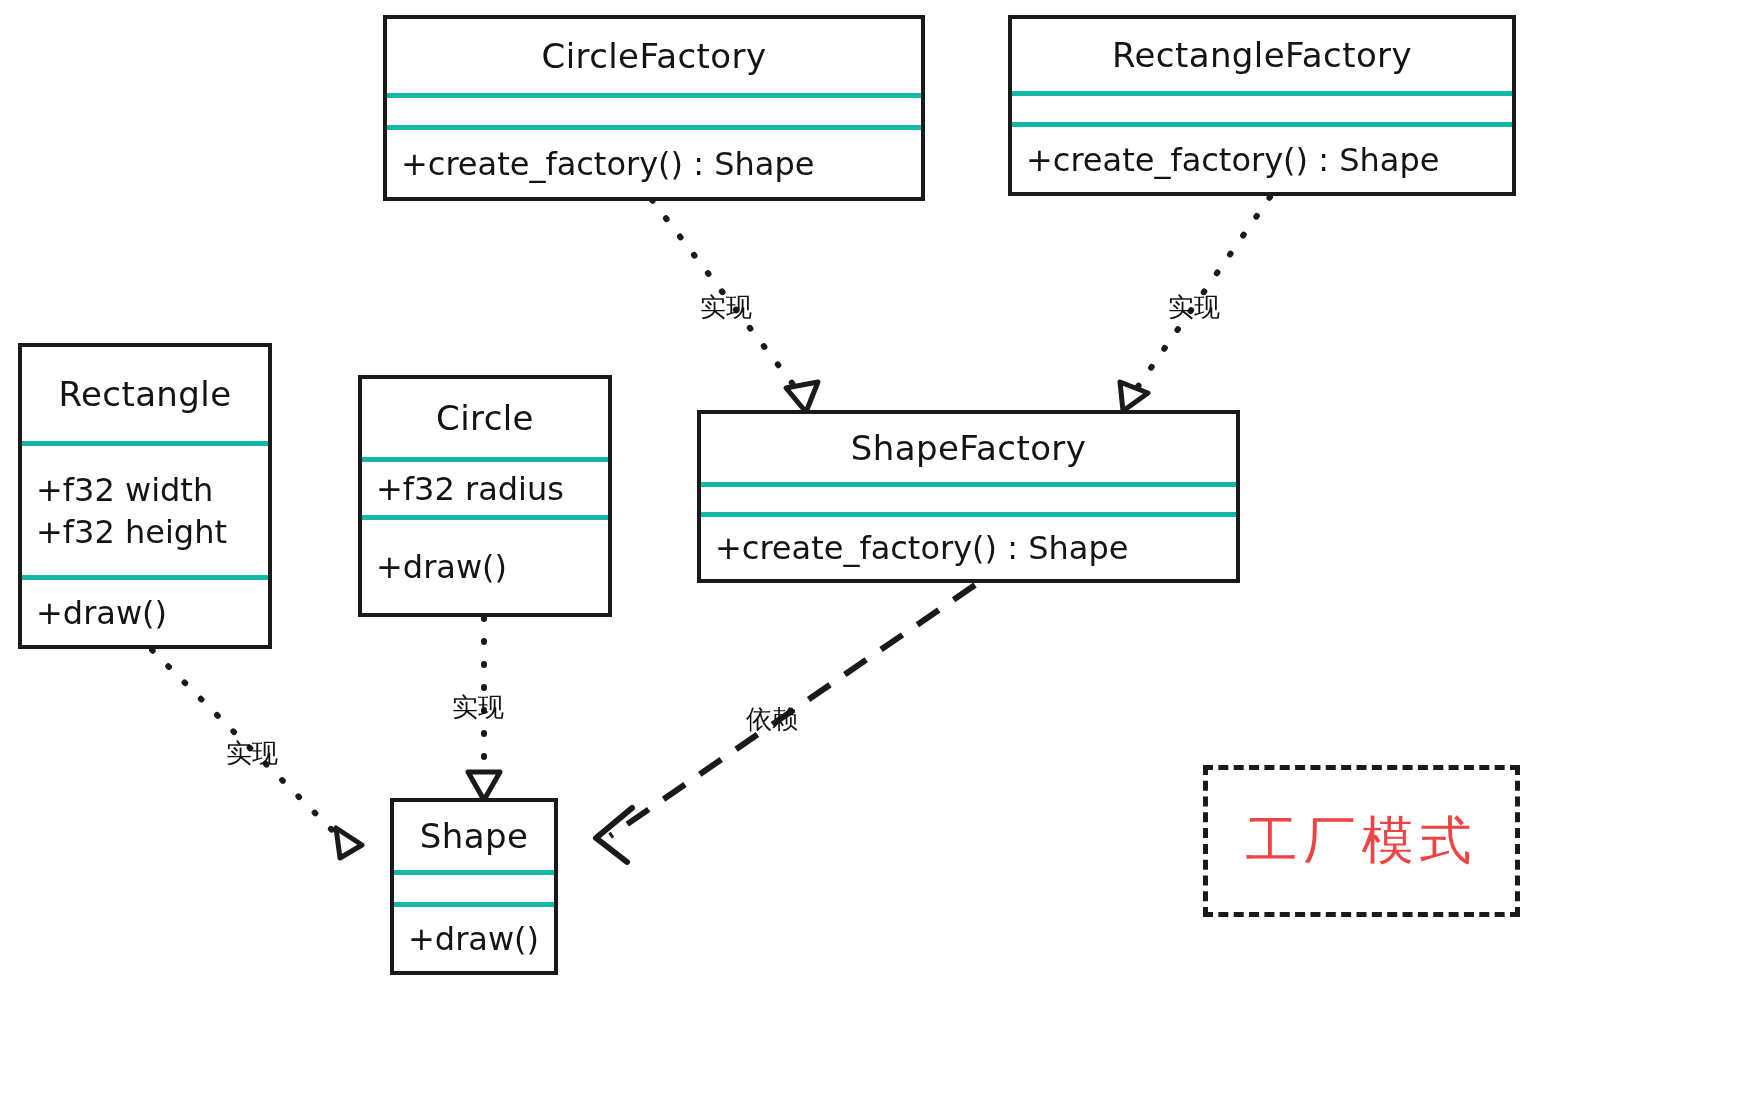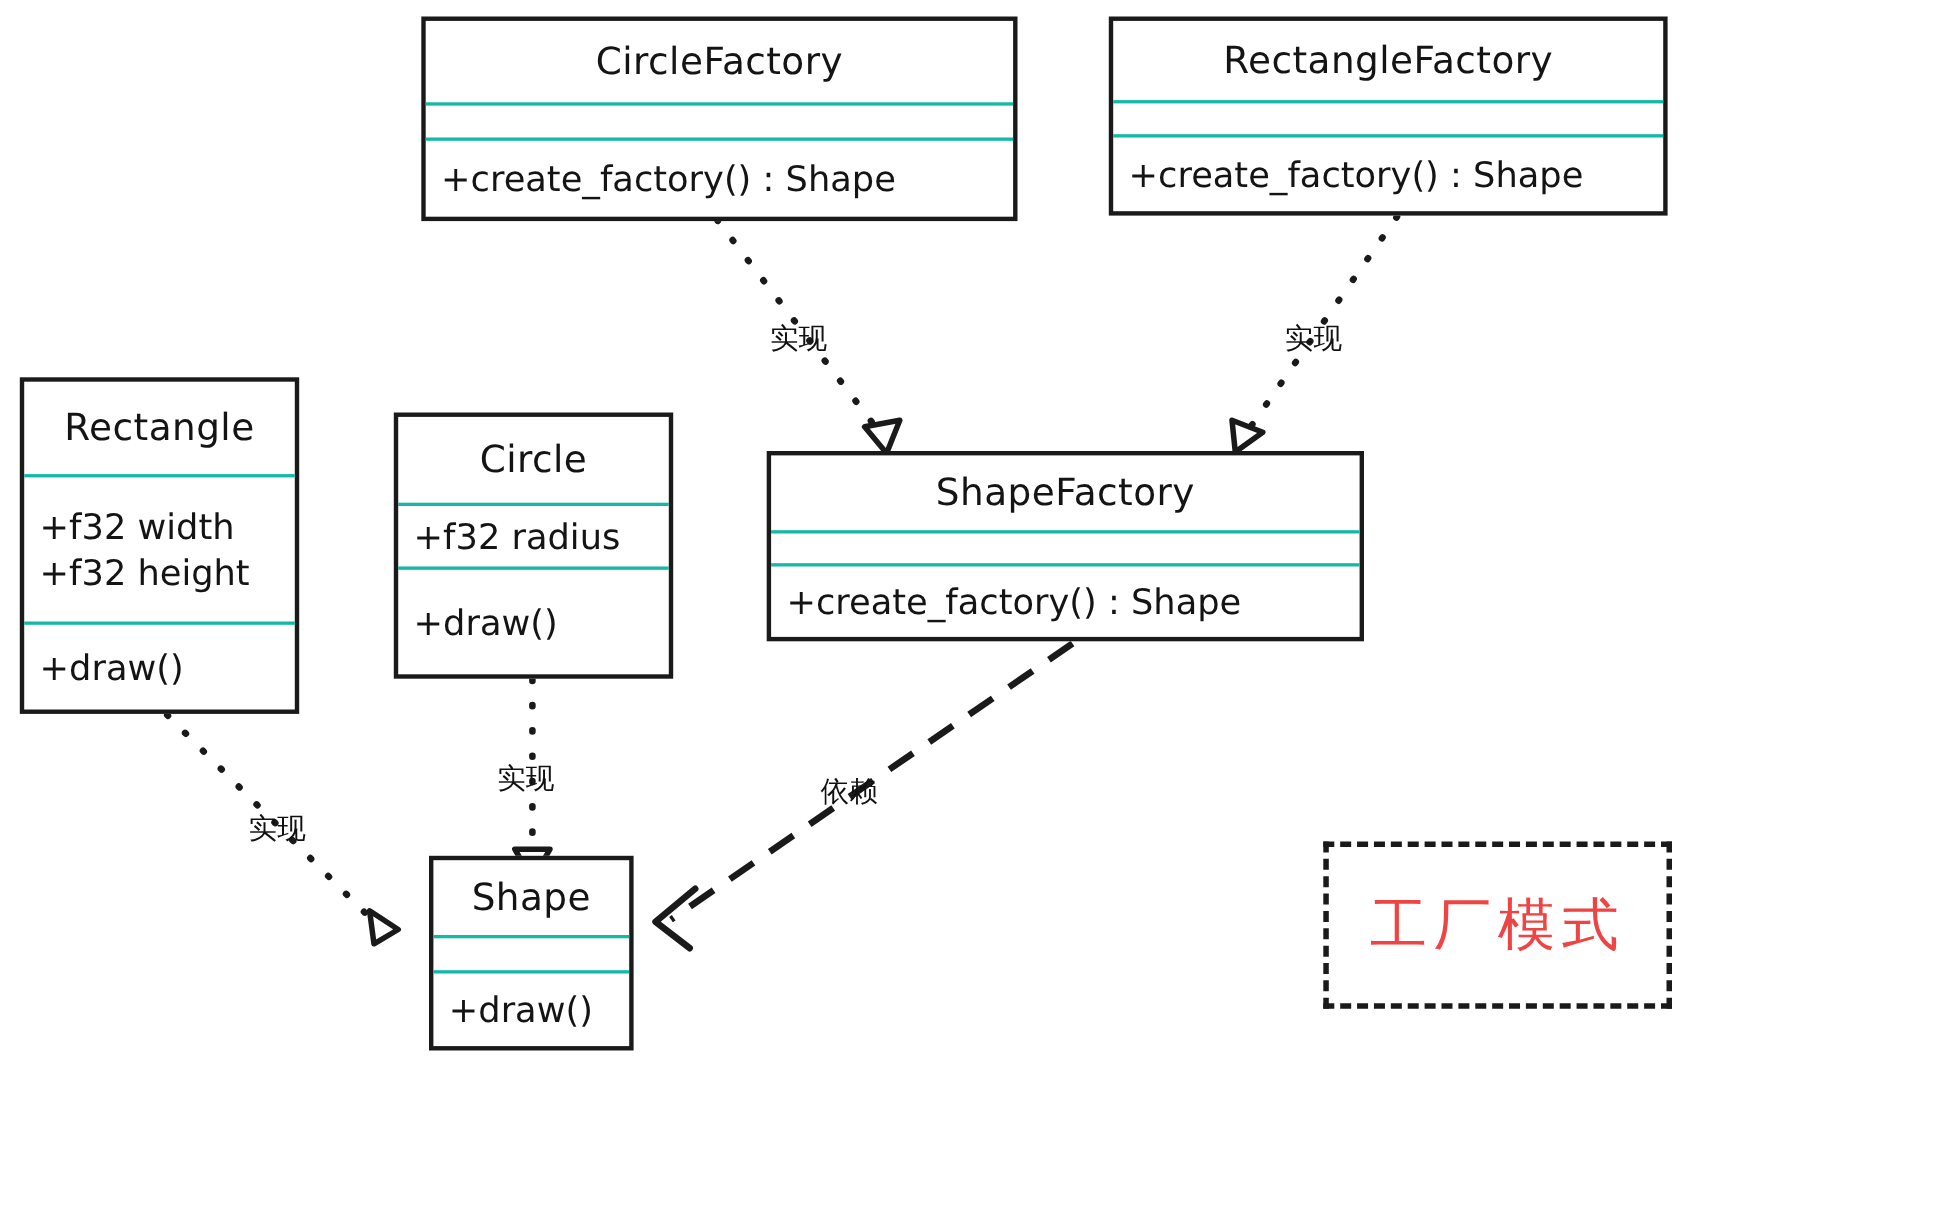--- a/index.html
+++ b/index.html
@@ -31,21 +31,21 @@
     text-align: center;
     color: #141414;
     font-size: 34px;
     letter-spacing: 0.4px;
     display: flex;
     align-items: center;
     justify-content: center;
     box-sizing: border-box;
   }
   .uml-compartment {
-    border-top: 3px solid #14b8a6;
+    border-top: 5px solid #14b8a6;
     box-sizing: border-box;
     display: flex;
     flex-direction: column;
     justify-content: center;
   }
   .uml-compartment.empty {
     min-height: 30px;
   }
   .uml-row {
     color: #141414;
@@ -165,21 +165,21 @@
 
   <div class="uml-class" style="left:1008px; top:15px; width:508px; height:181px;">
     <div class="uml-title" style="height:72px;">RectangleFactory</div>
     <div class="uml-compartment empty" style="height:31px;"></div>
     <div class="uml-compartment" style="flex:1;">
       <div class="uml-row">+create_factory() : Shape</div>
     </div>
   </div>
 
   <div class="uml-class" style="left:18px; top:343px; width:254px; height:306px;">
-    <div class="uml-title" style="height:84px;">Rectangle</div>
+    <div class="uml-title" style="height:94px;">Rectangle</div>
     <div class="uml-compartment" style="height:134px;">
       <div class="uml-row">+f32 width</div>
       <div class="uml-row">+f32 height</div>
     </div>
     <div class="uml-compartment" style="flex:1;">
       <div class="uml-row">+draw()</div>
     </div>
   </div>
 
   <div class="uml-class" style="left:358px; top:375px; width:254px; height:242px;">
@@ -193,21 +193,21 @@
   </div>
 
   <div class="uml-class" style="left:697px; top:410px; width:543px; height:173px;">
     <div class="uml-title" style="height:68px;">ShapeFactory</div>
     <div class="uml-compartment empty" style="height:30px;"></div>
     <div class="uml-compartment" style="flex:1;">
       <div class="uml-row">+create_factory() : Shape</div>
     </div>
   </div>
 
-  <div class="uml-class" style="left:390px; top:778px; width:186px; height:177px;">
+  <div class="uml-class" style="left:390px; top:798px; width:168px; height:177px;">
     <div class="uml-title" style="height:68px;">Shape</div>
     <div class="uml-compartment empty" style="height:32px;"></div>
     <div class="uml-compartment" style="flex:1;">
       <div class="uml-row">+draw()</div>
     </div>
   </div>
 
   <div class="note-box" style="left:1203px; top:765px; width:317px; height:152px;">
     <span class="note-text">工厂模式</span>
   </div>

